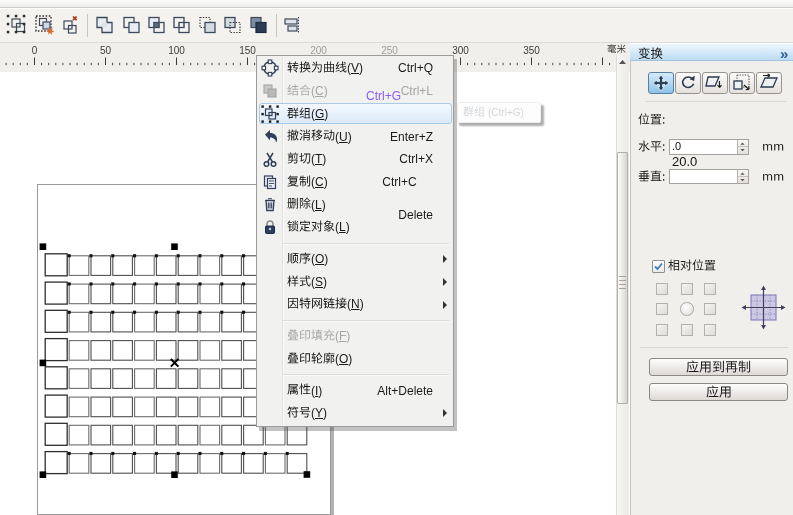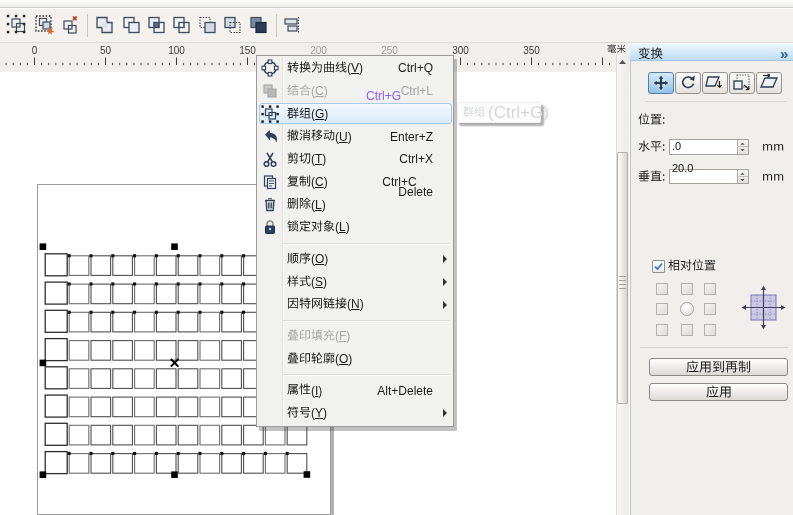--- a/index.html
+++ b/index.html
@@ -377,21 +377,21 @@
       <path d="M5.5 2.6 L7.6 4.8 H3.4 Z" fill="#555"></path>
       <path d="M5.5 11.3 L7.6 9.1 H3.4 Z" fill="#555"></path>
     </svg>
 <svg style="position:absolute;left:762px;top:140px" width="24" height="14" viewBox="0 0 24 14">
       <path d="M1.1 10.6H2.2V5.8C2.8 5.2 3.3 4.8 3.8 4.8C4.7 4.8 5.1 5.4 5.1 6.6V10.6H6.1V5.8C6.8 5.2 7.3 4.8 7.8 4.8C8.6 4.8 9.0 5.4 9.0 6.6V10.6H10.1V6.4C10.1 4.8 9.5 3.9 8.1 3.9C7.3 3.9 6.6 4.4 6.0 5.1C5.7 4.4 5.2 3.9 4.2 3.9C3.4 3.9 2.7 4.4 2.1 5.0H2.1L2.0 4.0H1.1Z M12.2 10.6H13.3V5.8C13.9 5.2 14.5 4.8 15.0 4.8C15.8 4.8 16.2 5.4 16.2 6.6V10.6H17.3V5.8C17.9 5.2 18.4 4.8 18.9 4.8C19.7 4.8 20.1 5.4 20.1 6.6V10.6H21.2V6.4C21.2 4.8 20.6 3.9 19.2 3.9C18.4 3.9 17.8 4.4 17.1 5.1C16.8 4.4 16.3 3.9 15.3 3.9C14.5 3.9 13.8 4.4 13.2 5.0H13.2L13.1 4.0H12.2Z" fill="#1c1c1c"></path>
     </svg>
 <svg style="position:absolute;left:638px;top:169.8px" width="29" height="14" viewBox="0 0 29 14">
       <path d="M9.9 0.6C7.9 1.0 4.4 1.3 1.6 1.4C1.6 1.6 1.8 1.9 1.8 2.1C3.0 2.1 4.3 2.1 5.6 2.0V3.2H1.2V4.1H2.7V5.6H0.6V6.4H2.7V8.1H1.2V8.9H5.6V10.4H1.8V11.2H10.2V10.4H6.5V8.9H10.9V8.1H9.4V6.4H11.4V5.6H9.4V4.1H10.8V3.2H6.5V1.9C7.9 1.8 9.3 1.6 10.3 1.4ZM5.6 6.4V8.1H3.6V6.4ZM6.5 6.4H8.4V8.1H6.5ZM5.6 5.6H3.6V4.1H5.6ZM6.5 5.6V4.1H8.4V5.6Z M14.3 3.3V10.2H12.6V11.1H23.5V10.2H21.8V3.3H18.0L18.2 2.3H23.1V1.5H18.3L18.5 0.6L17.5 0.5L17.4 1.5H12.9V2.3H17.3L17.1 3.3ZM15.1 5.8H20.9V6.7H15.1ZM15.1 5.1V4.1H20.9V5.1ZM15.1 7.4H20.9V8.5H15.1ZM15.1 10.2V9.2H20.9V10.2Z M25.7 5.9C26.1 5.9 26.5 5.5 26.5 5.0C26.5 4.5 26.1 4.2 25.7 4.2C25.2 4.2 24.9 4.5 24.9 5.0C24.9 5.5 25.2 5.9 25.7 5.9ZM25.7 10.7C26.1 10.7 26.5 10.4 26.5 9.9C26.5 9.4 26.1 9.0 25.7 9.0C25.2 9.0 24.9 9.4 24.9 9.9C24.9 10.4 25.2 10.7 25.7 10.7Z" fill="#1c1c1c"></path>
     </svg>
 <div class="abs" style="left:669px;top:168.8px;width:80px;height:15.5px;background:#fff;border:1px solid #a5a29e"></div>
-<div class="abs" style="left:672px;top:163px;font-size:11px;color:#111;line-height:11.5px">20.0</div>
+<div class="abs" style="left:672px;top:156px;font-size:13px;color:#111;line-height:11.5px">20.0</div>
 <div class="abs" style="left:737px;top:169.8px;width:11px;height:13.5px;background:linear-gradient(#f7f6f4,#e3e0dc);border-left:1px solid #b5b2ae"></div>
 <div class="abs" style="left:737px;top:175.55px;width:11px;height:1px;background:#c5c2be"></div>
 <svg class="abs" style="left:737px;top:169.8px" width="11" height="13.5" viewBox="0 0 11 13.5">
       <path d="M5.5 2.6 L7.6 4.8 H3.4 Z" fill="#555"></path>
       <path d="M5.5 11.3 L7.6 9.1 H3.4 Z" fill="#555"></path>
     </svg>
 <svg style="position:absolute;left:762px;top:169.8px" width="24" height="14" viewBox="0 0 24 14">
       <path d="M1.1 10.6H2.2V5.8C2.8 5.2 3.3 4.8 3.8 4.8C4.7 4.8 5.1 5.4 5.1 6.6V10.6H6.1V5.8C6.8 5.2 7.3 4.8 7.8 4.8C8.6 4.8 9.0 5.4 9.0 6.6V10.6H10.1V6.4C10.1 4.8 9.5 3.9 8.1 3.9C7.3 3.9 6.6 4.4 6.0 5.1C5.7 4.4 5.2 3.9 4.2 3.9C3.4 3.9 2.7 4.4 2.1 5.0H2.1L2.0 4.0H1.1Z M12.2 10.6H13.3V5.8C13.9 5.2 14.5 4.8 15.0 4.8C15.8 4.8 16.2 5.4 16.2 6.6V10.6H17.3V5.8C17.9 5.2 18.4 4.8 18.9 4.8C19.7 4.8 20.1 5.4 20.1 6.6V10.6H21.2V6.4C21.2 4.8 20.6 3.9 19.2 3.9C18.4 3.9 17.8 4.4 17.1 5.1C16.8 4.4 16.3 3.9 15.3 3.9C14.5 3.9 13.8 4.4 13.2 5.0H13.2L13.1 4.0H12.2Z" fill="#1c1c1c"></path>
     </svg>
 <div class="abs" style="left:651.5px;top:259.8px;width:13px;height:13px;background:linear-gradient(#fefefe,#e9e9e9);border:1px solid #8e8f8f;border-radius:1px"></div>
@@ -505,21 +505,21 @@
 <div class="abs" style="left:311.0px;top:173.9px;font-size:12px;line-height:16px;color:#1a1a1a">(<span style="text-decoration:underline">C</span>)</div>
 <div class="abs" style="left:366px;top:173.9px;width:67px;text-align:center;font-size:12px;line-height:16px;color:#1a1a1a">Ctrl+C</div>
 <div class="abs" style="left:261px;top:195.4px;width:18px;height:18px"><svg width="18" height="18" viewBox="0 0 18 18">
         <path d="M5 5.5 H13 L12.2 15.5 H5.8 Z" fill="none" stroke="#31405a" stroke-width="1.3"></path>
         <path d="M4 5.5 H14 M7 3.8 H11 M7.3 7.5 V13.5 M9 7.5 V13.5 M10.7 7.5 V13.5" stroke="#31405a" stroke-width="1.1" fill="none"></path>
       </svg></div>
 <svg class="abs" style="left:287px;top:197.4px" width="25" height="14" viewBox="0 0 25 14">
       <path d="M8.5 1.8V8.6H9.2V1.8ZM10.2 0.7V10.5C10.2 10.7 10.2 10.7 10.0 10.7C9.9 10.7 9.4 10.7 8.8 10.7C8.9 10.9 9.0 11.3 9.1 11.5C9.8 11.5 10.3 11.5 10.6 11.4C10.9 11.2 11.0 11.0 11.0 10.5V0.7ZM0.5 5.2V6.0H1.3V6.6C1.3 8.1 1.2 9.9 0.5 11.1C0.7 11.2 1.0 11.4 1.1 11.5C1.9 10.2 2.1 8.2 2.1 6.6V6.0H3.2V10.4C3.2 10.5 3.1 10.6 3.0 10.6C2.9 10.6 2.5 10.6 2.1 10.6C2.2 10.8 2.3 11.2 2.3 11.4C2.9 11.4 3.3 11.4 3.6 11.2C3.8 11.1 3.9 10.8 3.9 10.4V6.0H4.8V6.1C4.8 7.7 4.7 9.7 4.0 11.1C4.2 11.2 4.6 11.4 4.7 11.5C5.4 10.0 5.5 7.7 5.5 6.1V6.0H6.6V10.4C6.6 10.6 6.6 10.6 6.5 10.6C6.3 10.6 6.0 10.6 5.5 10.6C5.6 10.8 5.7 11.2 5.7 11.4C6.4 11.4 6.8 11.4 7.0 11.2C7.3 11.1 7.4 10.8 7.4 10.4V6.0H8.0V5.2H7.4V0.9H4.8V5.2H3.9V0.9H1.3V5.2ZM2.1 1.7H3.2V5.2H2.1ZM5.5 1.7H6.6V5.2H5.5Z M17.7 7.9C17.3 8.8 16.7 9.7 16.0 10.3C16.2 10.4 16.6 10.7 16.7 10.8C17.3 10.1 18.0 9.1 18.5 8.1ZM21.2 8.2C21.8 8.9 22.5 10.0 22.9 10.7L23.6 10.3C23.3 9.6 22.5 8.6 21.8 7.8ZM12.9 1.0V11.5H13.7V1.8H15.3C15.0 2.6 14.6 3.6 14.3 4.5C15.2 5.4 15.4 6.3 15.4 6.9C15.4 7.3 15.3 7.6 15.1 7.8C15.0 7.8 14.9 7.9 14.7 7.9C14.6 7.9 14.3 7.9 14.0 7.9C14.1 8.1 14.2 8.4 14.2 8.7C14.5 8.7 14.8 8.7 15.1 8.7C15.3 8.6 15.6 8.5 15.7 8.4C16.1 8.2 16.2 7.7 16.2 7.0C16.2 6.3 16.0 5.4 15.1 4.4C15.5 3.5 16.0 2.3 16.3 1.3L15.8 0.9L15.6 1.0ZM16.5 6.4V7.2H19.6V10.5C19.6 10.6 19.6 10.7 19.4 10.7C19.2 10.7 18.6 10.7 17.9 10.7C18.1 10.9 18.2 11.3 18.3 11.5C19.1 11.5 19.7 11.5 20.0 11.4C20.4 11.2 20.5 11.0 20.5 10.5V7.2H23.4V6.4H20.5V5.0H22.3V4.2H17.6V5.0H19.6V6.4ZM19.9 0.4C19.1 1.8 17.6 3.2 16.1 4.0C16.3 4.2 16.6 4.5 16.7 4.7C17.9 4.0 19.1 3.0 20.0 1.8C21.0 3.1 22.0 3.9 23.1 4.5C23.2 4.3 23.5 4.0 23.7 3.8C22.6 3.2 21.5 2.4 20.4 1.2L20.7 0.7Z" fill="#1a1a1a"></path>
     </svg>
 <div class="abs" style="left:311.0px;top:196.6px;font-size:12px;line-height:16px;color:#1a1a1a">(<span style="text-decoration:underline">L</span>)</div>
-<div class="abs" style="left:366px;top:184px;width:67px;text-align:right;font-size:12px;line-height:16px;color:#1a1a1a">Delete</div>
+<div class="abs" style="left:366px;top:207px;width:67px;text-align:right;font-size:12px;line-height:16px;color:#1a1a1a">Delete</div>
 <div class="abs" style="left:261px;top:218.1px;width:18px;height:18px"><svg width="18" height="18" viewBox="0 0 18 18">
         <path d="M6 8 V6 a3 3 0 0 1 6 0 V8" fill="none" stroke="#8a8c90" stroke-width="1.6"></path>
         <rect x="4.5" y="8" width="9" height="7.5" rx="1" fill="#2c3e5e" stroke="#1d2b42" stroke-width="1"></rect>
         <circle cx="9" cy="11" r="1.2" fill="#c8cdd6"></circle>
       </svg></div>
 <svg class="abs" style="left:287px;top:220.1px" width="49" height="14" viewBox="0 0 49 14">
       <path d="M7.7 5.2V7.3C7.7 8.4 7.4 9.9 4.4 10.9C4.6 11.0 4.9 11.4 5.0 11.5C8.1 10.4 8.5 8.7 8.5 7.3V5.2ZM8.1 9.9C9.1 10.3 10.4 11.0 11.0 11.5L11.6 10.9C10.9 10.4 9.6 9.7 8.6 9.3ZM5.3 1.2C5.8 1.9 6.2 2.8 6.4 3.3L7.2 3.0C6.9 2.4 6.5 1.5 6.0 0.9ZM10.3 0.9C10.0 1.6 9.5 2.5 9.1 3.1L9.8 3.3C10.2 2.8 10.7 1.9 11.1 1.2ZM2.1 0.5C1.8 1.6 1.1 2.7 0.4 3.4C0.5 3.6 0.8 4.1 0.9 4.2C1.3 3.8 1.7 3.3 2.0 2.7H5.0V1.9H2.5C2.7 1.5 2.8 1.1 2.9 0.7ZM0.8 6.4V7.3H2.4V9.5C2.4 10.2 1.9 10.7 1.7 10.9C1.8 11.0 2.1 11.3 2.2 11.4C2.4 11.2 2.8 11.0 4.9 9.8C4.9 9.7 4.8 9.3 4.7 9.1L3.3 9.9V7.3H4.9V6.4H3.3V4.8H4.7V4.0H1.3V4.8H2.4V6.4ZM7.7 0.4V3.7H5.5V9.3H6.4V4.5H9.9V9.3H10.8V3.7H8.6V0.4Z M14.7 6.0C14.4 8.2 13.8 9.9 12.4 11.0C12.6 11.1 13.0 11.4 13.2 11.6C14.0 10.9 14.5 9.9 15.0 8.8C16.1 10.9 17.9 11.3 20.4 11.3H23.2C23.2 11.1 23.4 10.6 23.5 10.4C22.9 10.4 20.9 10.4 20.4 10.4C19.7 10.4 19.1 10.4 18.5 10.3V7.9H22.0V7.0H18.5V5.1H21.5V4.2H14.5V5.1H17.5V10.0C16.5 9.7 15.8 9.0 15.3 7.7C15.4 7.2 15.5 6.7 15.6 6.1ZM17.1 0.6C17.3 1.0 17.5 1.5 17.7 1.8H13.0V4.5H13.9V2.7H22.1V4.5H23.0V1.8H18.7C18.6 1.4 18.3 0.8 18.0 0.4Z M30.0 5.8C30.6 6.7 31.1 7.8 31.3 8.5L32.1 8.1C31.9 7.4 31.3 6.3 30.8 5.5ZM25.1 5.1C25.8 5.8 26.6 6.6 27.3 7.4C26.6 8.9 25.6 10.1 24.5 10.8C24.8 10.9 25.0 11.3 25.2 11.5C26.3 10.7 27.2 9.6 27.9 8.1C28.5 8.8 28.9 9.4 29.2 10.0L29.9 9.3C29.6 8.7 29.0 7.9 28.4 7.2C28.9 5.8 29.3 4.2 29.5 2.2L28.9 2.1L28.8 2.1H24.8V2.9H28.5C28.4 4.2 28.1 5.4 27.7 6.4C27.0 5.8 26.4 5.1 25.7 4.6ZM33.2 0.5V3.4H29.8V4.2H33.2V10.3C33.2 10.5 33.1 10.6 32.9 10.6C32.7 10.6 32.0 10.6 31.3 10.6C31.4 10.8 31.5 11.3 31.6 11.5C32.6 11.5 33.2 11.5 33.6 11.3C33.9 11.2 34.1 10.9 34.1 10.3V4.2H35.5V3.4H34.1V0.5Z M40.1 0.4C39.4 1.4 38.2 2.6 36.6 3.5C36.8 3.6 37.1 3.9 37.2 4.1C37.5 4.0 37.7 3.8 37.9 3.7V5.6H39.9C39.0 6.2 38.0 6.6 36.8 6.8C36.9 7.0 37.2 7.3 37.2 7.5C38.4 7.2 39.5 6.7 40.5 6.1C40.8 6.3 41.1 6.5 41.3 6.7C40.3 7.5 38.6 8.1 37.2 8.4C37.3 8.6 37.6 8.9 37.7 9.1C39.0 8.7 40.7 8.0 41.7 7.2C41.9 7.4 42.1 7.6 42.2 7.8C41.0 8.8 38.8 9.8 37.0 10.2C37.2 10.4 37.4 10.7 37.5 10.9C39.2 10.4 41.2 9.5 42.6 8.5C42.9 9.3 42.7 10.1 42.2 10.4C42.0 10.6 41.7 10.6 41.4 10.6C41.1 10.6 40.7 10.6 40.3 10.5C40.4 10.8 40.5 11.1 40.5 11.4C40.9 11.4 41.3 11.4 41.6 11.4C42.1 11.4 42.4 11.3 42.8 11.0C43.6 10.5 43.8 9.3 43.3 8.0L43.9 7.7C44.4 8.8 45.4 10.2 46.8 10.9C47.0 10.7 47.2 10.3 47.4 10.1C46.1 9.6 45.1 8.4 44.6 7.3C45.2 7.0 45.8 6.7 46.3 6.3L45.6 5.8C44.9 6.3 43.8 7.0 42.9 7.4C42.5 6.8 41.9 6.2 41.1 5.7L41.2 5.6H46.2V2.9H43.0C43.3 2.5 43.7 2.1 43.9 1.6L43.3 1.2L43.2 1.3H40.5C40.7 1.1 40.9 0.8 41.0 0.6ZM39.9 2.0H42.6C42.4 2.3 42.2 2.7 41.9 2.9H38.9C39.3 2.6 39.6 2.3 39.9 2.0ZM38.8 3.6H41.9C41.7 4.1 41.3 4.5 40.9 4.9H38.8ZM42.8 3.6H45.3V4.9H41.9C42.3 4.5 42.5 4.1 42.8 3.6Z" fill="#1a1a1a"></path>
     </svg>
 <div class="abs" style="left:335.0px;top:219.3px;font-size:12px;line-height:16px;color:#1a1a1a">(<span style="text-decoration:underline">L</span>)</div>
 <div class="abs" style="left:283px;top:242.6px;width:166px;height:1px;background:#dddbd7"></div>
@@ -558,13 +558,13 @@
 <div class="abs" style="left:366px;top:382.5px;width:67px;text-align:right;font-size:12px;line-height:16px;color:#1a1a1a">Alt+Delete</div>
 <svg class="abs" style="left:287px;top:406.0px" width="25" height="14" viewBox="0 0 25 14">
       <path d="M4.7 7.2C5.3 8.0 5.9 9.0 6.3 9.6L7.0 9.2C6.7 8.6 6.0 7.6 5.5 6.9ZM8.8 4.1V5.4H4.0V6.2H8.8V10.4C8.8 10.6 8.7 10.6 8.5 10.6C8.3 10.6 7.5 10.6 6.6 10.6C6.8 10.9 6.9 11.2 6.9 11.5C8.0 11.5 8.7 11.5 9.1 11.4C9.5 11.2 9.7 10.9 9.7 10.4V6.2H11.3V5.4H9.7V4.1ZM3.1 4.0C2.5 5.3 1.5 6.6 0.5 7.4C0.7 7.6 1.0 8.0 1.1 8.2C1.5 7.8 1.9 7.4 2.3 6.9V11.5H3.2V5.7C3.5 5.2 3.7 4.7 4.0 4.2ZM2.2 0.4C1.8 1.6 1.2 2.8 0.4 3.6C0.6 3.7 1.0 4.0 1.2 4.1C1.6 3.7 2.0 3.1 2.3 2.4H2.9C3.2 3.0 3.5 3.6 3.7 4.0L4.5 3.7C4.3 3.4 4.1 2.9 3.8 2.4H5.7V1.6H2.7C2.8 1.3 3.0 1.0 3.1 0.6ZM6.9 0.4C6.6 1.6 5.9 2.8 5.1 3.5C5.3 3.6 5.7 3.9 5.9 4.0C6.3 3.6 6.7 3.0 7.0 2.4H7.9C8.2 2.9 8.6 3.5 8.7 3.9L9.5 3.5C9.4 3.2 9.1 2.8 8.8 2.4H11.2V1.6H7.4C7.5 1.3 7.7 1.0 7.8 0.6Z M15.1 1.8H20.8V3.4H15.1ZM14.2 1.0V4.2H21.8V1.0ZM12.8 5.3V6.1H15.2C15.0 6.9 14.7 7.7 14.4 8.3H20.7C20.5 9.7 20.3 10.3 20.0 10.6C19.8 10.7 19.7 10.7 19.4 10.7C19.0 10.7 18.2 10.7 17.3 10.6C17.5 10.8 17.6 11.2 17.6 11.4C18.5 11.5 19.3 11.5 19.7 11.5C20.1 11.5 20.4 11.4 20.7 11.2C21.2 10.8 21.5 9.9 21.7 7.9C21.8 7.7 21.8 7.5 21.8 7.5H15.8L16.2 6.1H23.2V5.3Z" fill="#1a1a1a"></path>
     </svg>
 <div class="abs" style="left:311.0px;top:405.2px;font-size:12px;line-height:16px;color:#1a1a1a">(<span style="text-decoration:underline">Y</span>)</div>
 <div class="abs" style="left:443px;top:409.3px;width:0;height:0;border-left:4.5px solid #333;border-top:4px solid transparent;border-bottom:4px solid transparent"></div>
 <div class="abs" style="left:457px;top:102px;width:84px;height:21px;background:#fdfdfd;border:1px solid #eeeeee;border-radius:2px;box-shadow:2.5px 3px 2px rgba(105,105,105,0.55)"></div>
 <svg class="abs" style="left:463px;top:106px" width="23" height="13" viewBox="0 0 23 13">
       <path d="M6.0 0.7C6.3 1.3 6.6 2.1 6.7 2.6L7.4 2.3C7.3 1.8 7.0 1.1 6.6 0.5ZM9.4 0.4C9.2 1.0 8.8 1.8 8.6 2.3L9.2 2.5C9.5 2.0 9.9 1.3 10.2 0.6ZM5.6 7.2V8.0H7.7V10.6H8.4V8.0H10.6V7.2H8.4V5.6H10.2V4.8H8.4V3.3H10.4V2.6H5.8V3.3H7.7V4.8H6.0V5.6H7.7V7.2ZM4.3 3.5V4.6H2.8C2.8 4.3 2.9 3.9 3.0 3.5ZM1.0 1.0V1.7H2.4L2.3 2.8H0.5V3.5H2.2C2.1 3.9 2.1 4.3 2.0 4.6H1.0V5.3H1.8C1.5 6.4 1.0 7.3 0.3 8.0C0.5 8.1 0.8 8.4 0.9 8.6C1.1 8.3 1.4 8.0 1.6 7.6V10.6H2.4V10.0H5.2V6.5H2.2C2.4 6.1 2.5 5.7 2.6 5.3H5.1V3.5H5.7V2.8H5.1V1.0ZM4.3 2.8H3.1L3.2 1.7H4.3ZM2.4 7.2H4.4V9.2H2.4Z M11.5 9.0 11.7 9.8C12.7 9.6 14.1 9.2 15.4 8.9L15.3 8.2C13.9 8.5 12.5 8.8 11.5 9.0ZM16.3 1.0V9.6H15.2V10.3H21.5V9.6H20.6V1.0ZM17.1 9.6V7.4H19.8V9.6ZM17.1 4.6H19.8V6.7H17.1ZM17.1 3.8V1.7H19.8V3.8ZM11.7 5.0C11.9 5.0 12.2 4.9 13.7 4.7C13.1 5.4 12.7 6.0 12.4 6.2C12.1 6.6 11.8 6.9 11.5 6.9C11.6 7.1 11.8 7.5 11.8 7.7C12.0 7.5 12.4 7.4 15.4 6.8C15.4 6.7 15.4 6.4 15.4 6.1L13.0 6.6C13.9 5.6 14.8 4.4 15.6 3.2L14.9 2.8C14.7 3.2 14.4 3.6 14.2 4.0L12.6 4.1C13.3 3.2 14.0 2.0 14.5 0.8L13.8 0.4C13.3 1.8 12.4 3.2 12.1 3.6C11.9 3.9 11.7 4.2 11.5 4.3C11.6 4.5 11.7 4.9 11.7 5.0Z" fill="#d4d6da"></path>
     </svg>
-<div class="abs" style="left:488px;top:105.5px;font-size:17px;line-height:14px;color:#d4d6da">(Ctrl+G)</div>
+<div class="abs" style="left:488px;top:105.5px;font-size:10px;line-height:14px;color:#d4d6da">(Ctrl+G)</div>
 </div>
 </body></html>

